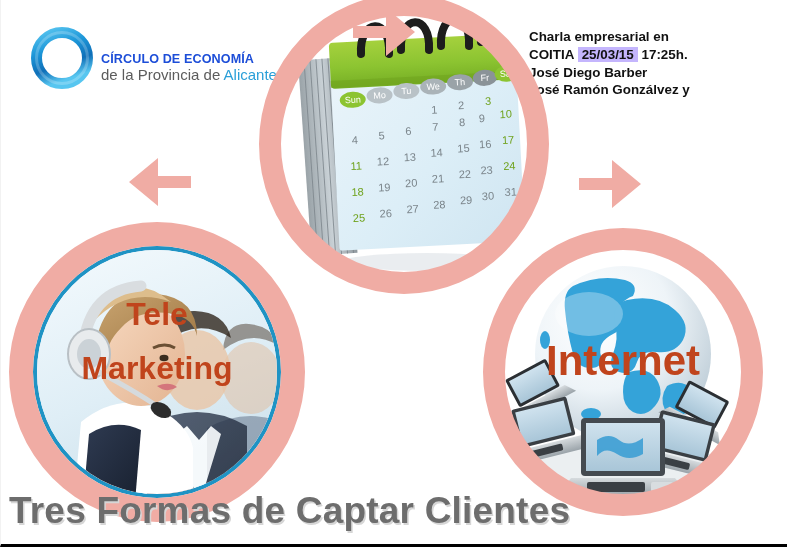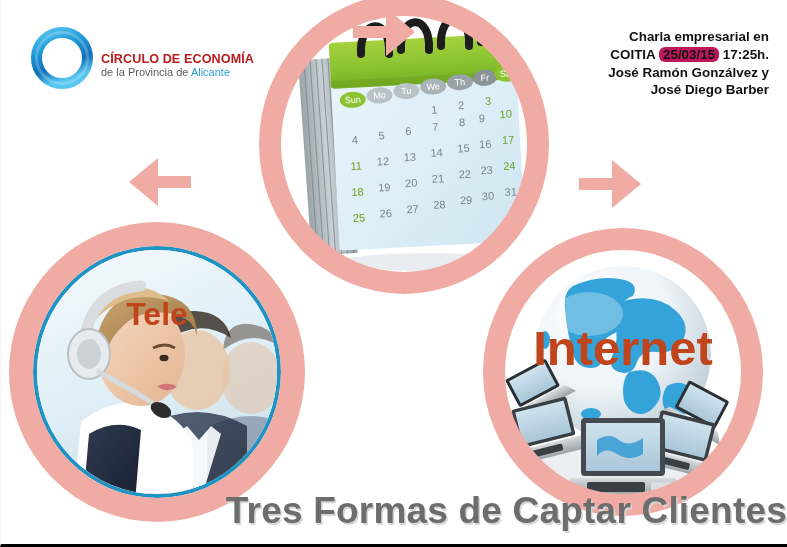--- a/index.html
+++ b/index.html
@@ -40,50 +40,49 @@
   #logo-text {
     position: absolute;
     left: 70px;
     top: 28px;
     width: 165px;
     line-height: 1.05;
   }
   .logo-line1 {
     font-size: 12.6px;
     font-weight: bold;
-    color: #b91c1c;
+    color: #1d4ed8;
     letter-spacing: 0.1px;
     white-space: nowrap;
   }
   .logo-line2 {
-    font-size: 11px;
+    font-size: 15px;
     color: #5c5c5c;
     white-space: nowrap;
     margin-top: 1px;
   }
   .logo-city { color: #2a9fd8; }
 
   
   #event-info {
     position: absolute;
     right: 18px;
     top: 28px;
     width: 240px;
-    text-align: right;
+    text-align: left;
     color: #111111;
     font-size: 13.4px;
     line-height: 1.33;
     font-weight: 600;
   }
   #event-info .ln { white-space: nowrap; }
   .date-chip {
-    background: #be185d;
+    background: #c4b5fd;
     color: #111111;
     padding: 0 4px;
-    border-radius: 6px;
   }
 
   
   .node {
     position: absolute;
   }
   .ring-outer {
     position: absolute;
     left: 0; top: 0;
     width: 100%; height: 100%;
@@ -147,31 +146,31 @@
   #node-internet {
     left: 482px; top: 228px;
     width: 280px; height: 288px;
   }
   #node-internet .ring-outer { border-width: 22px; }
   #photo-internet {
     left: 16px; top: 14px;
     width: 248px; height: 260px;
   }
   #label-internet {
-    top: 96px;
-    font-size: 49px;
+    top: 112px;
+    font-size: 42px;
   }
 
   
   #footer-title {
     position: absolute;
-    left: 0;
+    left: 8px;
     right: 0;
     bottom: 12px;
-    text-align: right;
+    text-align: left;
     font-size: 37px;
     font-weight: bold;
     color: #6d6d6d;
     text-shadow: 1.5px 1.5px 0 #d6d6d6;
     letter-spacing: 0.2px;
   }
 
   svg.layer {
     position: absolute;
     left: 0; top: 0;
@@ -200,22 +199,22 @@
     </svg>
     <div id="logo-text">
       <div class="logo-line1">CÍRCULO DE ECONOMÍA</div>
       <div class="logo-line2"><span>de la Provincia de </span><span class="logo-city">Alicante</span></div>
     </div>
   </div>
 
   <div id="event-info">
     <div class="ln">Charla empresarial en</div>
     <div class="ln"><span>COITIA</span> <span class="date-chip">25/03/15</span> <span>17:25h.</span></div>
+    <div class="ln">José Diego Barber</div>
     <div class="ln">José Ramón Gonzálvez y</div>
-    <div class="ln">José Diego Barber</div>
   </div>
 
   <div class="node" id="node-ferias">
     <div class="photo" id="photo-ferias">
       <svg viewBox="0 0 254 268" width="254" height="268">
         <defs>
           <linearGradient id="calPage" x1="0" y1="0" x2="1" y2="1">
             <stop offset="0%" stop-color="#eaf4fa"></stop>
             <stop offset="55%" stop-color="#dceef7"></stop>
             <stop offset="100%" stop-color="#cfe5f1"></stop>
@@ -369,20 +368,21 @@
           <ellipse cx="52" cy="104" rx="12" ry="15" fill="#cbd2d7"></ellipse>
 
           <path d="M62,122 q34,18 58,34" stroke="#d5dadd" stroke-width="5" fill="none" stroke-linecap="round"></path>
           <ellipse cx="124" cy="160" rx="11" ry="7" fill="#2c2c2c" transform="rotate(28 124 160)"></ellipse>
         </g>
       </svg>
     </div>
     <div class="ring-outer"></div>
     <div class="node-label" id="label-tele">
       <span class="l1">Tele</span>
+      <span class="l2">Marketing</span>
     </div>
   </div>
 
   <div class="node" id="node-internet">
     <div class="photo" id="photo-internet">
       <svg viewBox="0 0 248 260" width="248" height="260">
         <defs>
           <radialGradient id="globeG" cx="0.36" cy="0.3" r="0.78">
             <stop offset="0%" stop-color="#ffffff"></stop>
             <stop offset="52%" stop-color="#eef4f8"></stop>

